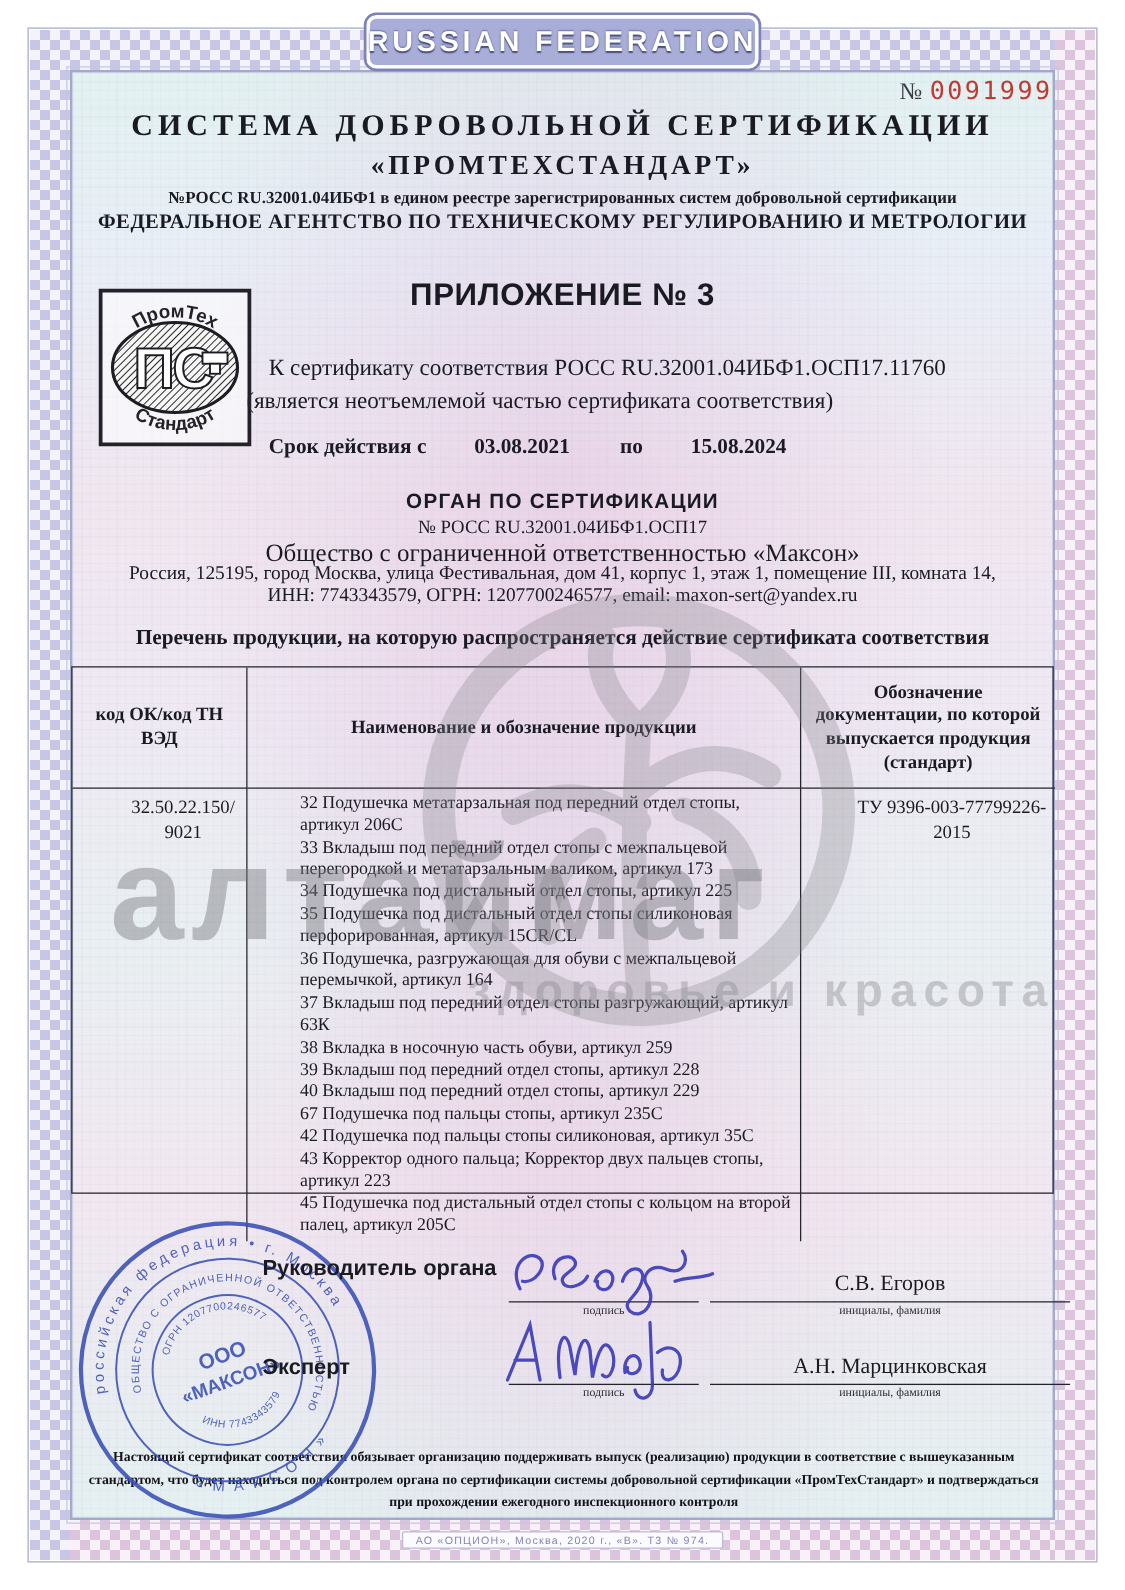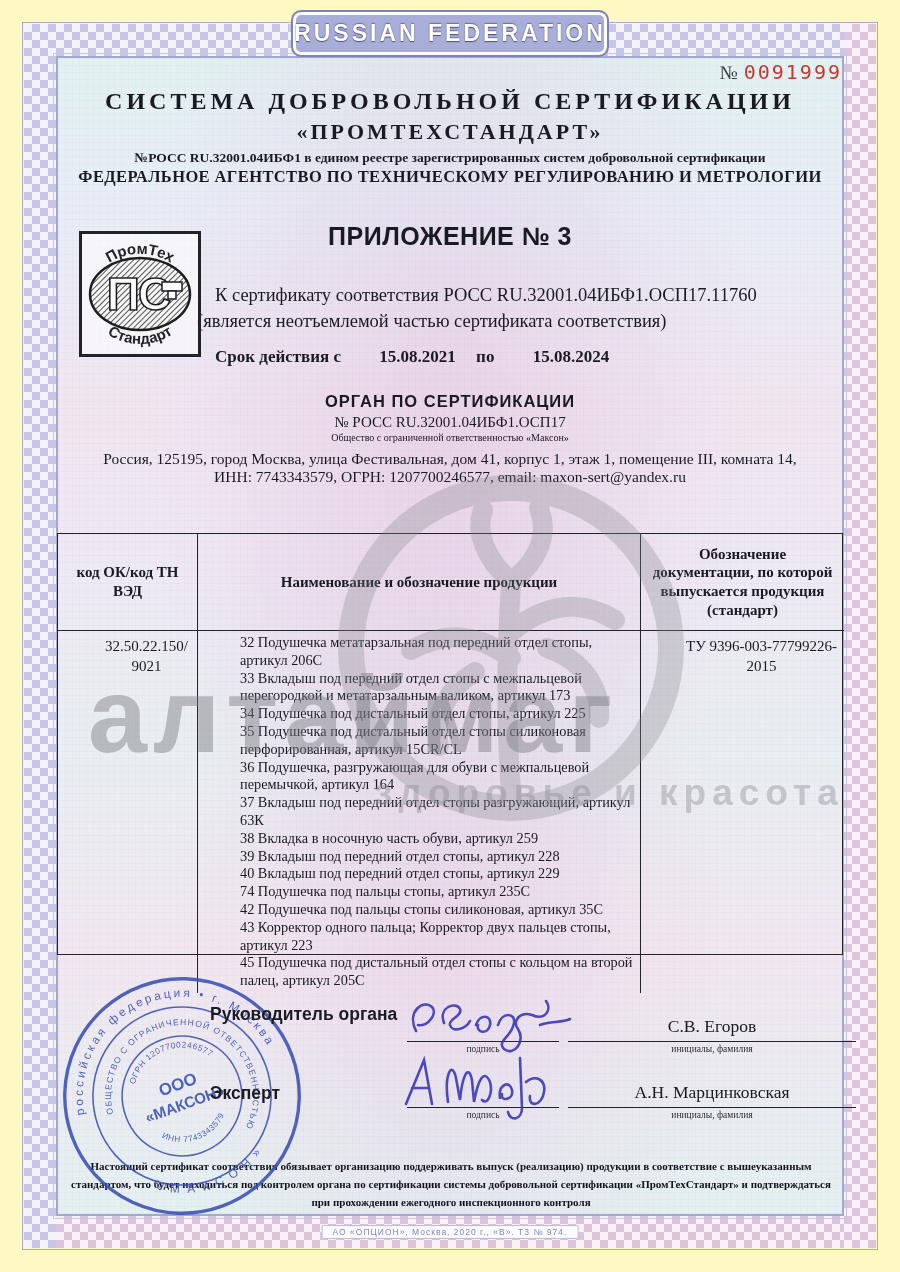--- a/index.html
+++ b/index.html
@@ -1,17 +1,17 @@
 <!DOCTYPE html>
 <html><head>
 <meta charset="utf-8">
 <style>
   * { margin:0; padding:0; box-sizing:border-box; }
   body { background:#888; font-family:"Liberation Serif", serif; }
-  .page { position:relative; width:900px; height:1272px; margin:0 auto; background:#fef9c3; overflow:hidden; color:#1a1a22; }
+  .page { position:relative; width:900px; height:1272px; margin:0 auto; background:#ffffff; overflow:hidden; color:#1a1a22; }
 
   
   .zig { position:absolute; }
   .zig-top    { left:24px; right:24px; top:24px;    height:32px; }
   .zig-bottom { left:24px; right:24px; bottom:24px; height:32px; }
   .zig-left   { left:24px; top:24px; bottom:24px; width:32px; }
   .zig-right  { right:24px; top:24px; bottom:24px; width:32px; }
   .zig-blue {
     background-image:
       linear-gradient(45deg, #c7c6e6 25%, transparent 25%, transparent 75%, #c7c6e6 75%),
@@ -56,25 +56,25 @@
   .agency { top:167px; font-weight:bold; font-size:16.5px; letter-spacing:.4px; }
 
   .annex-title { top:222px; font-family:"Liberation Sans", sans-serif; font-weight:bold; font-size:25px; letter-spacing:.5px; }
 
   .logo { left:78px; top:230px; width:124px; height:128px; z-index:3; }
 
   .certline1 { left:215px; top:285px; width:600px; font-size:18.5px; }
   .certline2 { left:197px; top:311px; width:600px; font-size:18.5px; }
   .validity  { left:215px; top:347px; width:620px; font-size:17px; font-weight:bold; }
   .validity .lbl { font-weight:bold; }
-  .validity .gap1 { margin-left:34px; } .validity .gap2 { margin-left:16px; } .validity .gap3 { margin-left:34px; }
+  .validity .gap1 { margin-left:34px; } .validity .gap2 { margin-left:36px; } .validity .gap3 { margin-left:34px; }
 
   .org-header { top:392px; font-family:"Liberation Sans", sans-serif; font-weight:bold; font-size:16.5px; letter-spacing:1px; }
   .org-number { top:414px; font-size:15px; }
-  .org-name { top:432px; font-size:10px; }
+  .org-name { top:432px; font-size:20px; }
   .org-address { top:450px; font-size:15.5px; }
   .org-contacts { top:468px; font-size:15.5px; }
   .products-heading { top:500px; font-weight:bold; font-size:17px; }
 
   
   .ptable { left:57px; top:533px; width:786px; height:422px; border:1.5px solid #23232b;
     display:grid; grid-template-columns:140px 443px 203px; grid-template-rows:97px 1fr; z-index:2; }
   .cell { border-right:1.5px solid #23232b; font-size:15px; }
   .cell:nth-child(3n) { border-right:none; }
   .th { border-bottom:1.5px solid #23232b; font-weight:bold; display:flex; align-items:center; justify-content:center; text-align:center; padding:4px 10px; line-height:1.25; }
@@ -156,48 +156,49 @@
     <rect x="90" y="61" width="8" height="8" fill="#fff" stroke="#1d1d24" stroke-width="1.5"></rect>
     <text font-family="Liberation Sans, sans-serif" font-weight="bold" font-size="15" fill="#222228">
       <textPath href="#logoArcBot" startOffset="50%" text-anchor="middle">Стандарт</textPath>
     </text>
   </svg>
 
   <div class="abs certline1">К сертификату соответствия РОСС RU.32001.04ИБФ1.ОСП17.11760</div>
   <div class="abs certline2">(является неотъемлемой частью сертификата соответствия)</div>
   <div class="abs validity">
     <span class="lbl">Срок действия с</span>
-    <span class="gap1">15.08.2021</span>
+    <span class="gap1">03.08.2021</span>
     <span class="gap2">по</span>
     <span class="gap3">15.08.2024</span>
   </div>
 
   <div class="abs ctr org-header">ОРГАН ПО СЕРТИФИКАЦИИ</div>
   <div class="abs ctr org-number">№ РОСС RU.32001.04ИБФ1.ОСП17</div>
   <div class="abs ctr org-name">Общество с ограниченной ответственностью «Максон»</div>
   <div class="abs ctr org-address">Россия, 125195, город Москва, улица Фестивальная, дом 41, корпус 1, этаж 1, помещение III, комната 14,</div>
   <div class="abs ctr org-contacts">ИНН: 7743343579, ОГРН: 1207700246577, email: maxon-sert@yandex.ru</div>
+  <div class="abs ctr products-heading">Перечень продукции, на которую распространяется действие сертификата соответствия</div>
 
   <div class="abs ptable">
     <div class="cell th">код ОК/код ТН ВЭД</div>
     <div class="cell th">Наименование и обозначение продукции</div>
     <div class="cell th">Обозначение документации, по которой выпускается продукция (стандарт)</div>
     <div class="cell td td-code">32.50.22.150/
 9021</div>
     <div class="cell td items">
         <div class="item">32 Подушечка метатарзальная под передний отдел стопы, артикул 206С</div>
         <div class="item">33 Вкладыш под передний отдел стопы с межпальцевой перегородкой и метатарзальным валиком, артикул 173</div>
         <div class="item">34 Подушечка под дистальный отдел стопы, артикул 225</div>
         <div class="item">35 Подушечка под дистальный отдел стопы силиконовая перфорированная, артикул 15CR/CL</div>
         <div class="item">36 Подушечка, разгружающая для обуви с межпальцевой перемычкой, артикул 164</div>
         <div class="item">37 Вкладыш под передний отдел стопы разгружающий, артикул 63К</div>
         <div class="item">38 Вкладка в носочную часть обуви, артикул 259</div>
         <div class="item">39 Вкладыш под передний отдел стопы, артикул 228</div>
         <div class="item">40 Вкладыш под передний отдел стопы, артикул 229</div>
-        <div class="item">74 Подушечка под пальцы стопы, артикул 235С</div>
+        <div class="item">67 Подушечка под пальцы стопы, артикул 235С</div>
         <div class="item">42 Подушечка под пальцы стопы силиконовая, артикул 35С</div>
         <div class="item">43 Корректор одного пальца; Корректор двух пальцев стопы, артикул 223</div>
         <div class="item">45 Подушечка под дистальный отдел стопы с кольцом на второй палец, артикул 205С</div>
       </div>
     <div class="cell td td-std">ТУ 9396-003-77799226-
 2015</div>
   </div>
 
   <svg class="abs wm wm-circle" width="372" height="372" viewBox="0 0 372 372" xmlns="http://www.w3.org/2000/svg">
     <circle cx="186" cy="186" r="160" fill="none" stroke="#86868c" stroke-width="26"></circle>

